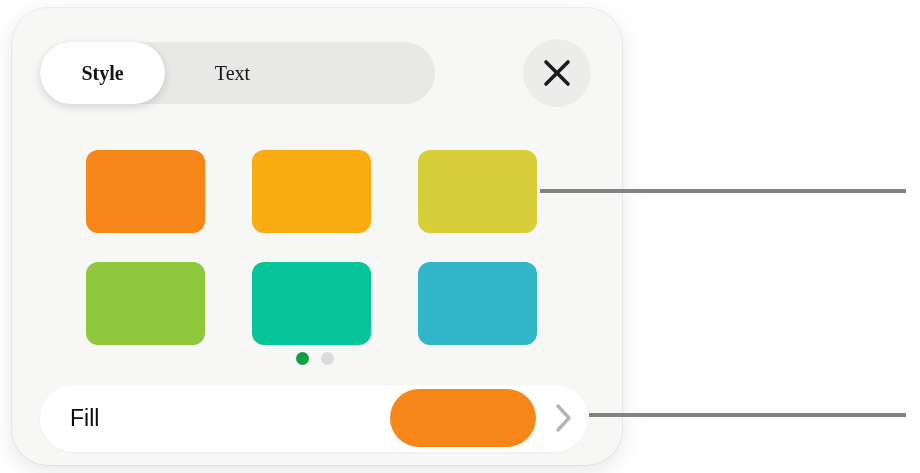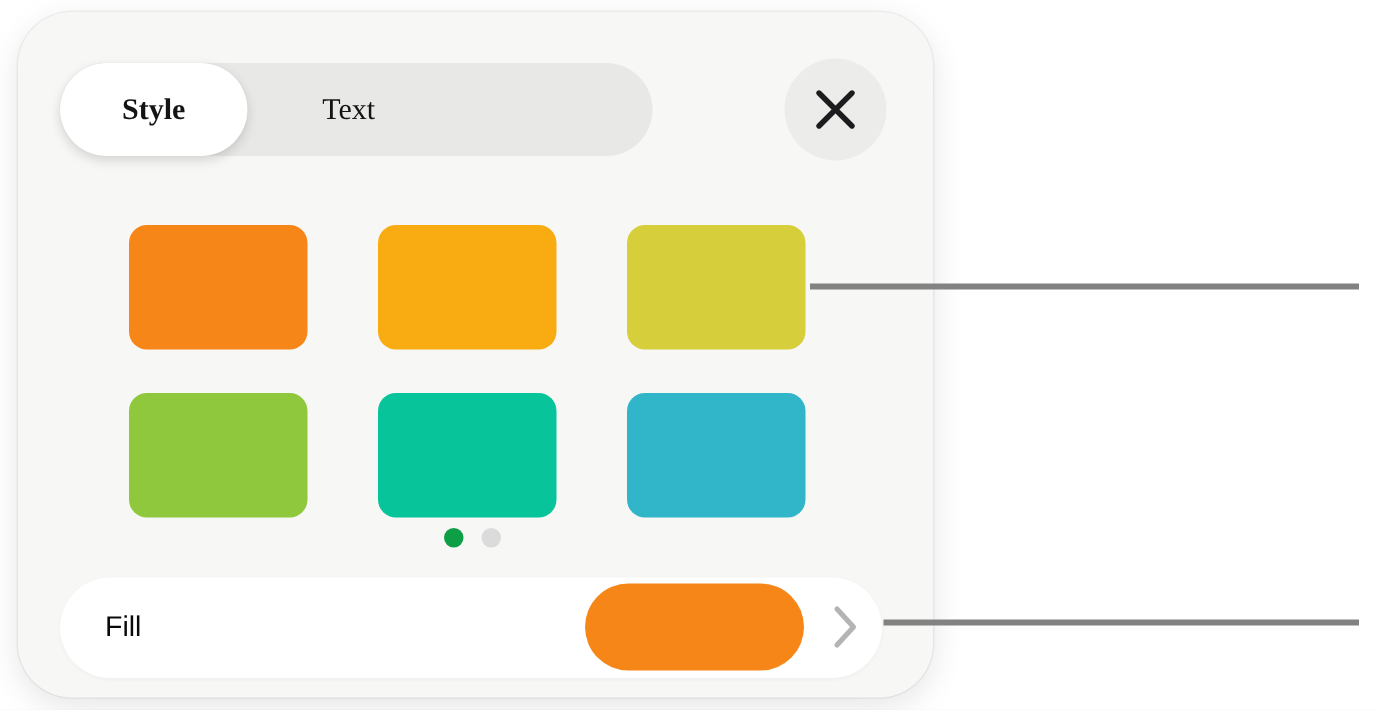--- a/index.html
+++ b/index.html
@@ -51,21 +51,21 @@
   }
   .d1{left:284px}.d2{left:309px}
   
   .fillrow{
     position:absolute;left:28px;top:377px;width:548px;height:67px;
     background:#ffffff;border-radius:34px;cursor:pointer;
     box-shadow:0 1px 3px rgba(0,0,0,0.04);
   }
   .fill-label{
     position:absolute;left:30px;top:0;height:67px;display:flex;align-items:center;
-    font-size:19px;color:#0a0a0a;
+    font-size:23px;color:#0a0a0a;
   }
   .fill-swatch{
     position:absolute;left:350px;top:4px;width:146px;height:58px;border-radius:29px;
   }
   .chev{position:absolute;left:514px;top:18px;}
   
   .callout{position:absolute;height:4px;}
   .c1{left:540px;top:189px;width:366px;}
   .c2{left:589px;top:413px;width:317px;}
 </style>

